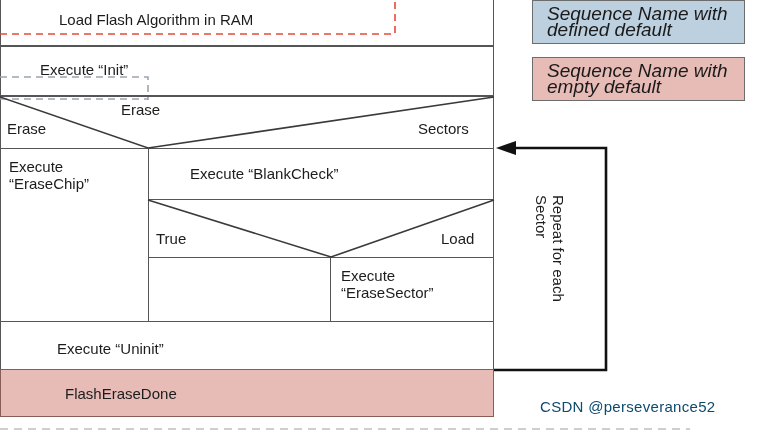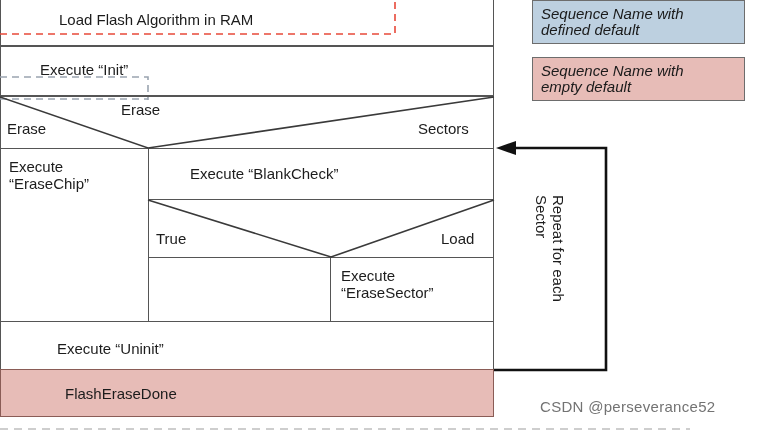--- a/index.html
+++ b/index.html
@@ -12,31 +12,31 @@
   .cell{position:absolute;box-sizing:border-box;background:#ffffff;
         border:1px solid #555;}
   .celltext{position:absolute;font-size:15px;line-height:17px;color:#1c1c1c;
             white-space:pre;}
   .pinkcell{background:#e7bcb7;border:1px solid #8a5c56;}
 
   .branchlabel{position:absolute;font-size:15px;line-height:17px;color:#1c1c1c;
                white-space:pre;}
 
   
-  .legend{position:absolute;box-sizing:border-box;padding:5px 0 0 8px;
-          font-style:italic;font-size:15px;line-height:16px;}
+  .legend{position:absolute;box-sizing:border-box;padding:5px 0 0 14px;
+          font-style:italic;font-size:19px;line-height:16px;}
   .legend-blue{background:#bdd0e0;border:1px solid #6d6d6d;}
   .legend-pink{background:#e7bcb7;border:1px solid #6d6d6d;}
 
   
   #loop-label{position:absolute;font-size:15px;line-height:17px;white-space:pre;
               color:#1c1c1c;transform:rotate(90deg);transform-origin:left top;}
 
   
-  #watermark{position:absolute;font-size:15px;color:#737373;white-space:pre;
+  #watermark{position:absolute;font-size:15px;color:#0c4a6e;white-space:pre;
              letter-spacing:.3px;}
 
   svg.ovl{position:absolute;left:0;top:0;width:757px;height:436px;
           pointer-events:none;overflow:visible;}
 </style>
 </head>
 <body>
 
 <div id="stage">
 

